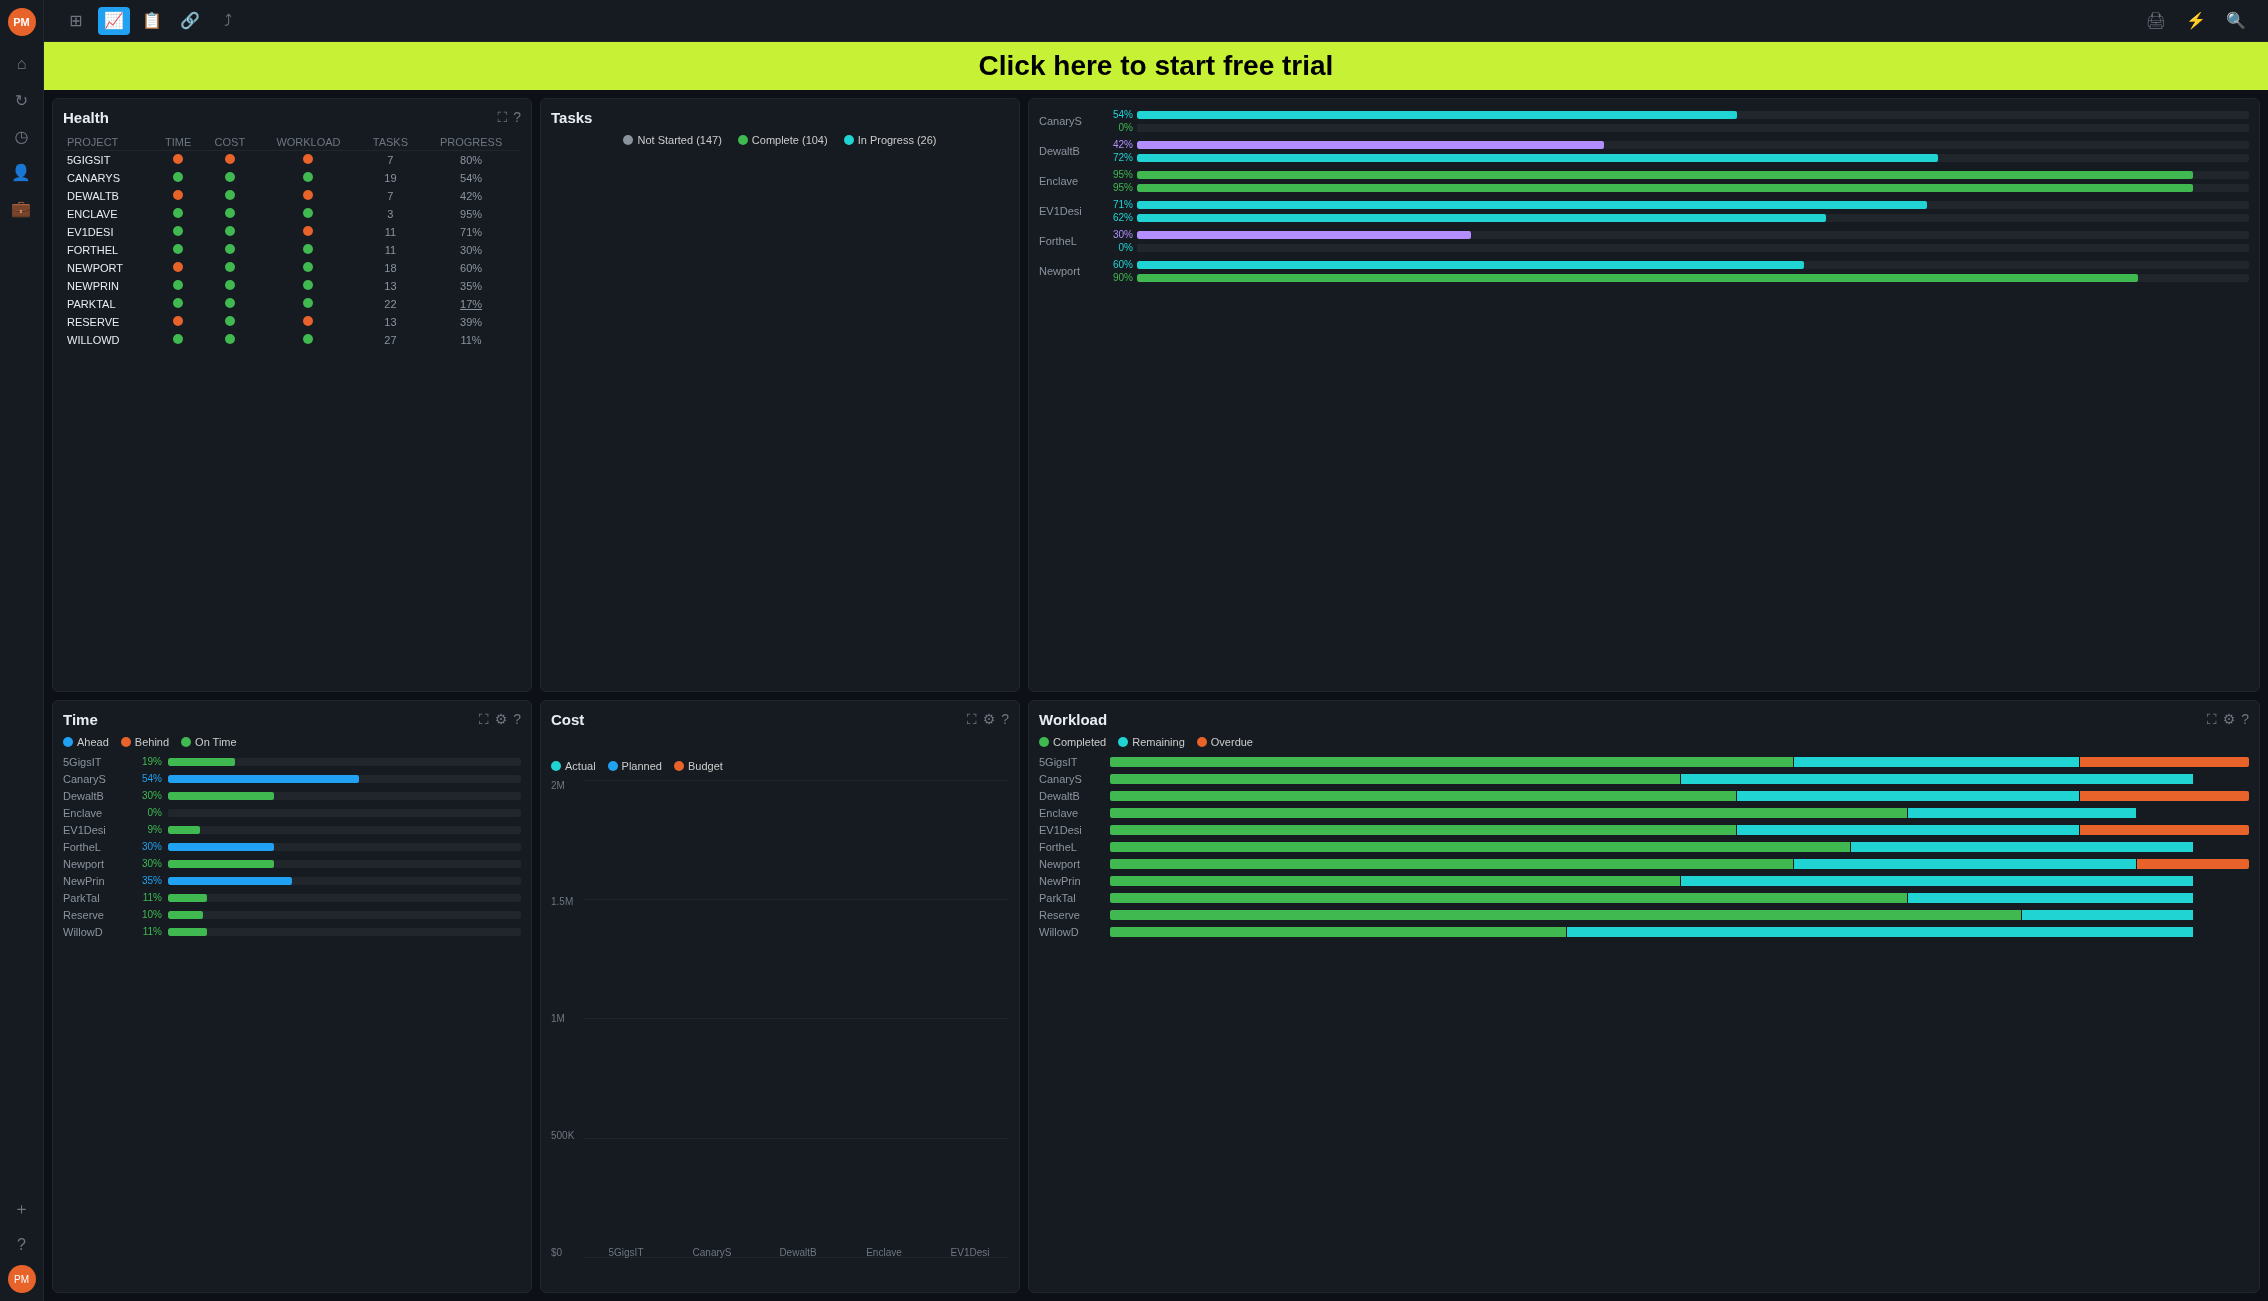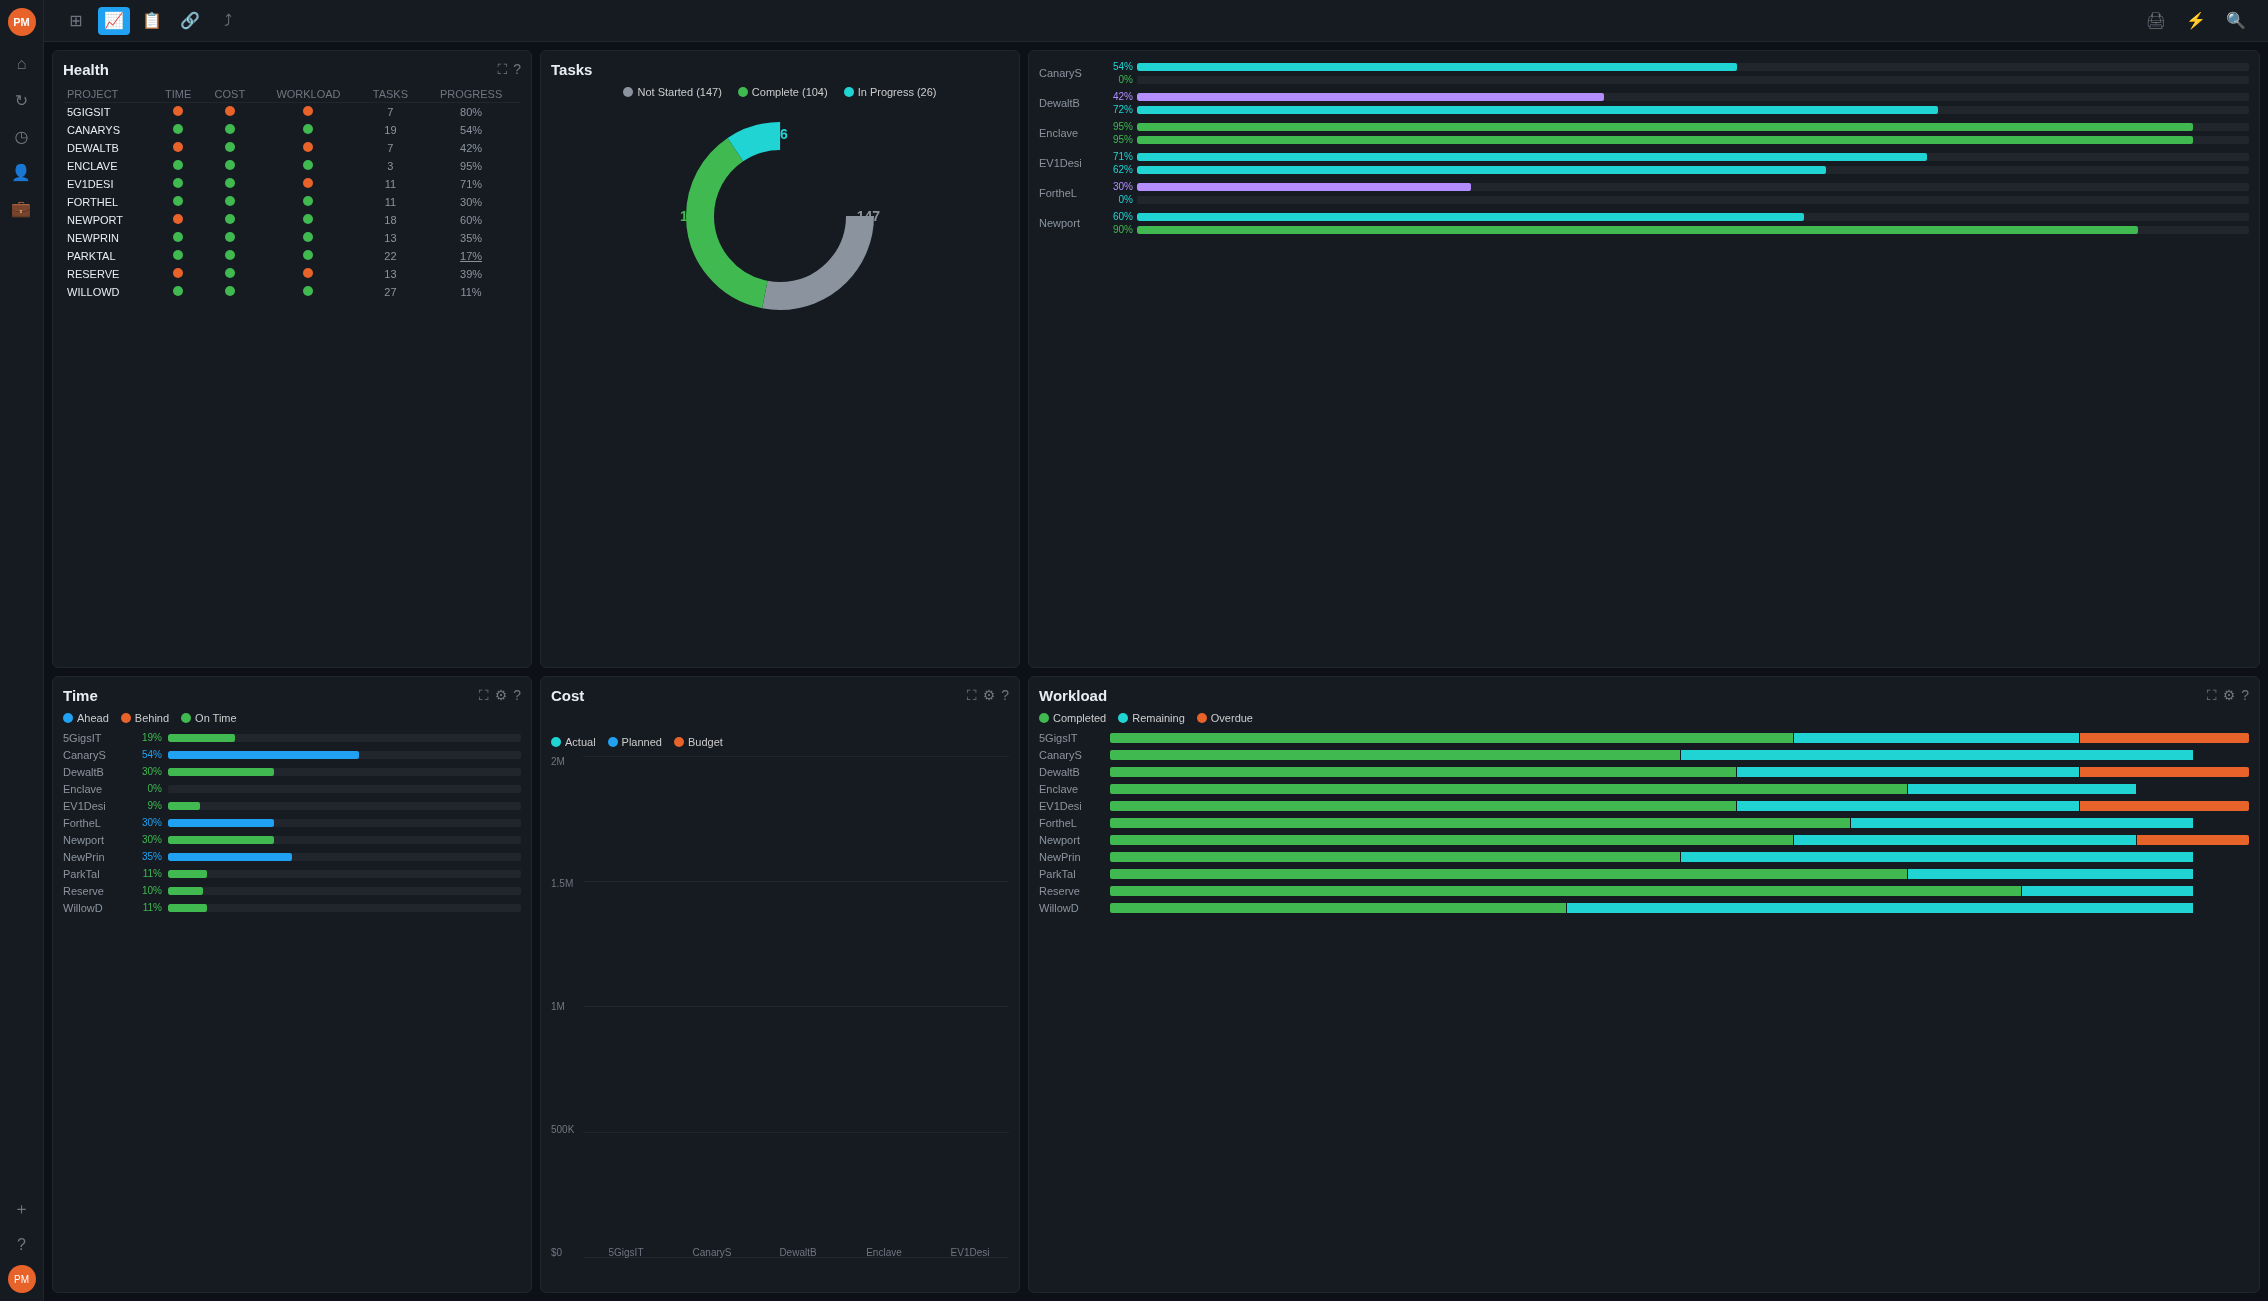--- a/index.html
+++ b/index.html
@@ -282,20 +282,23 @@
       <div class="toolbar-btn">🔗</div>
       <div class="toolbar-btn">⤴</div>
     </div>
     <div class="toolbar-right">
       <div class="toolbar-btn">🖨</div>
       <div class="toolbar-btn">⚡</div>
       <div class="toolbar-btn">🔍</div>
     </div>
   </div>
 
+  <div class="cta-banner">
+    <span>Click here to start free trial</span>
+  </div>
 
   <div class="dashboard">
 
     <div class="panel" style="grid-column:1; grid-row:1;">
       <div class="panel-header">
         <span class="panel-title">Health</span>
         <div class="panel-controls">
           <span>⛶</span>
           <span>?</span>
         </div>
@@ -417,32 +420,20 @@
         </div>
         <div class="legend-item">
           <div class="legend-dot" style="background:#3fb950;"></div>
           <span>Complete (104)</span>
         </div>
         <div class="legend-item">
           <div class="legend-dot" style="background:#21d4d4;"></div>
           <span>In Progress (26)</span>
         </div>
       </div>
-      <div class="donut-container">
-        <svg width="220" height="220" viewBox="0 0 220 220">
-
-          <circle cx="110" cy="110" r="80" fill="none" stroke="#8b949e" stroke-width="28" stroke-dasharray="266.4 502.7" stroke-dashoffset="125.7"></circle>
-          <circle cx="110" cy="110" r="80" fill="none" stroke="#3fb950" stroke-width="28" stroke-dasharray="188.5 502.7" stroke-dashoffset="-140.7"></circle>
-          <circle cx="110" cy="110" r="80" fill="none" stroke="#21d4d4" stroke-width="28" stroke-dasharray="47.3 502.7" stroke-dashoffset="-329.2"></circle>
-        </svg>
-
-        <div style="position:absolute; top:20px; left:50%; transform:translateX(-50%); color:#21d4d4; font-size:14px; font-weight:bold;">26</div>
-        <div style="position:absolute; top:50%; left:10px; transform:translateY(-50%); color:#3fb950; font-size:14px; font-weight:bold;">104</div>
-        <div style="position:absolute; top:50%; right:10px; transform:translateY(-50%); color:#8b949e; font-size:14px; font-weight:bold;">147</div>
-      </div>
     </div>
 
     <div class="panel right-top-panel">
       <div id="progress-bars-container" style="display: flex; flex-direction: column; gap: 6px; flex: 1 1 0%; overflow: hidden;">
           <div style="display: flex; align-items: center; gap: 6px;">
             <span style="width: 60px; font-size: 11px; color: rgb(139, 148, 158); flex-shrink: 0;">CanaryS</span>
             <div style="flex: 1 1 0%; display: flex; flex-direction: column; gap: 2px;">
               <div style="display: flex; align-items: center; gap: 4px;">
                 <span style="font-size: 10px; width: 28px; text-align: right; color: rgb(33, 212, 212);">54%</span>
                 <div style="flex: 1 1 0%; height: 8px; background: rgb(33, 38, 45); border-radius: 2px; overflow: hidden;">

